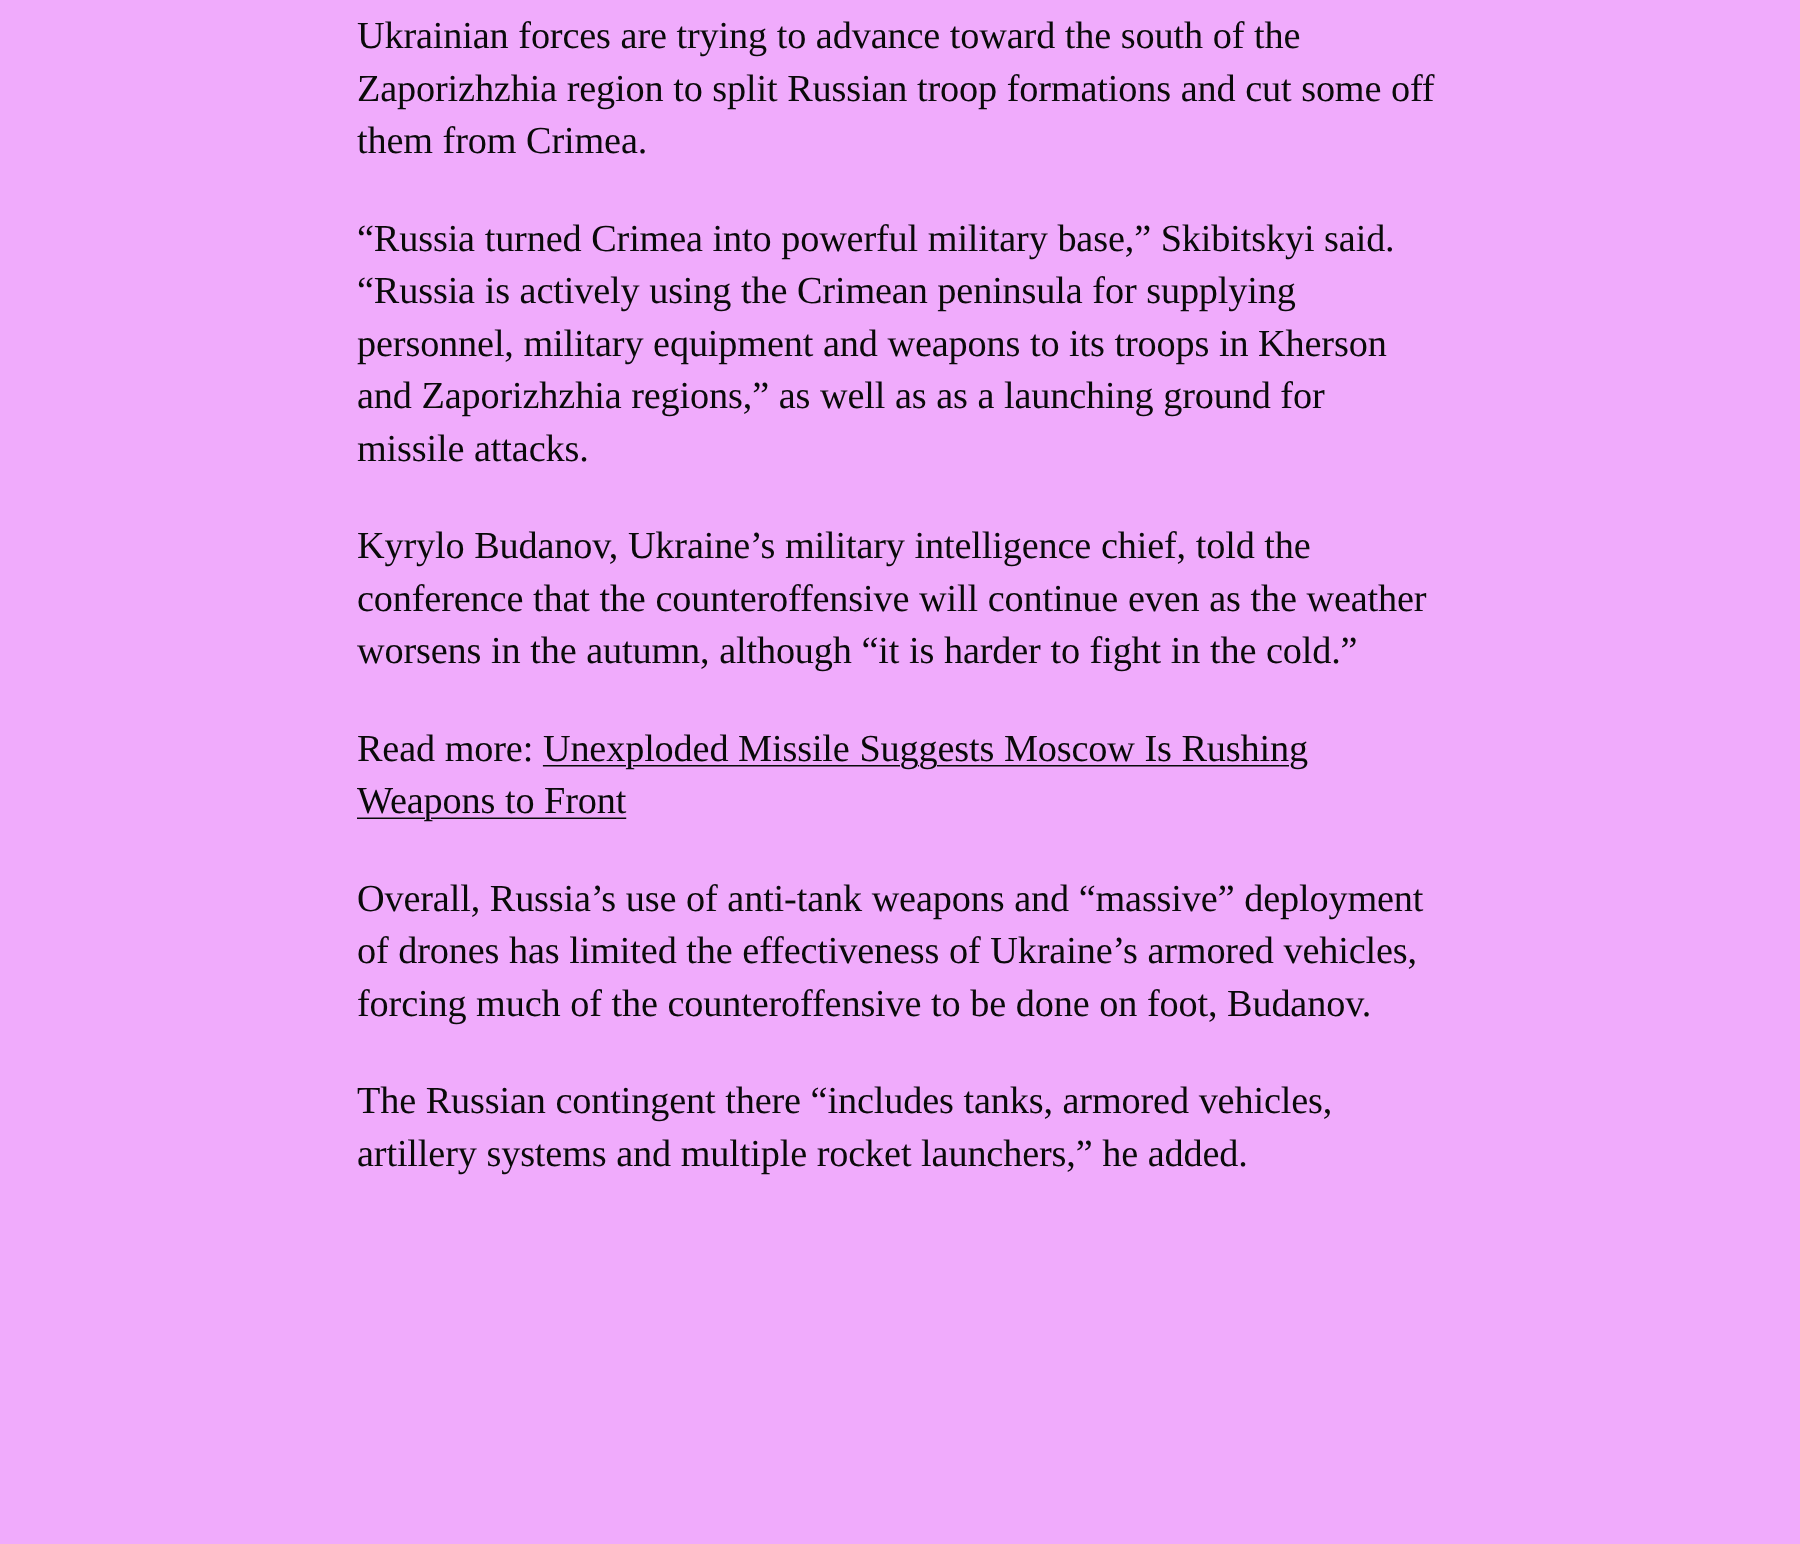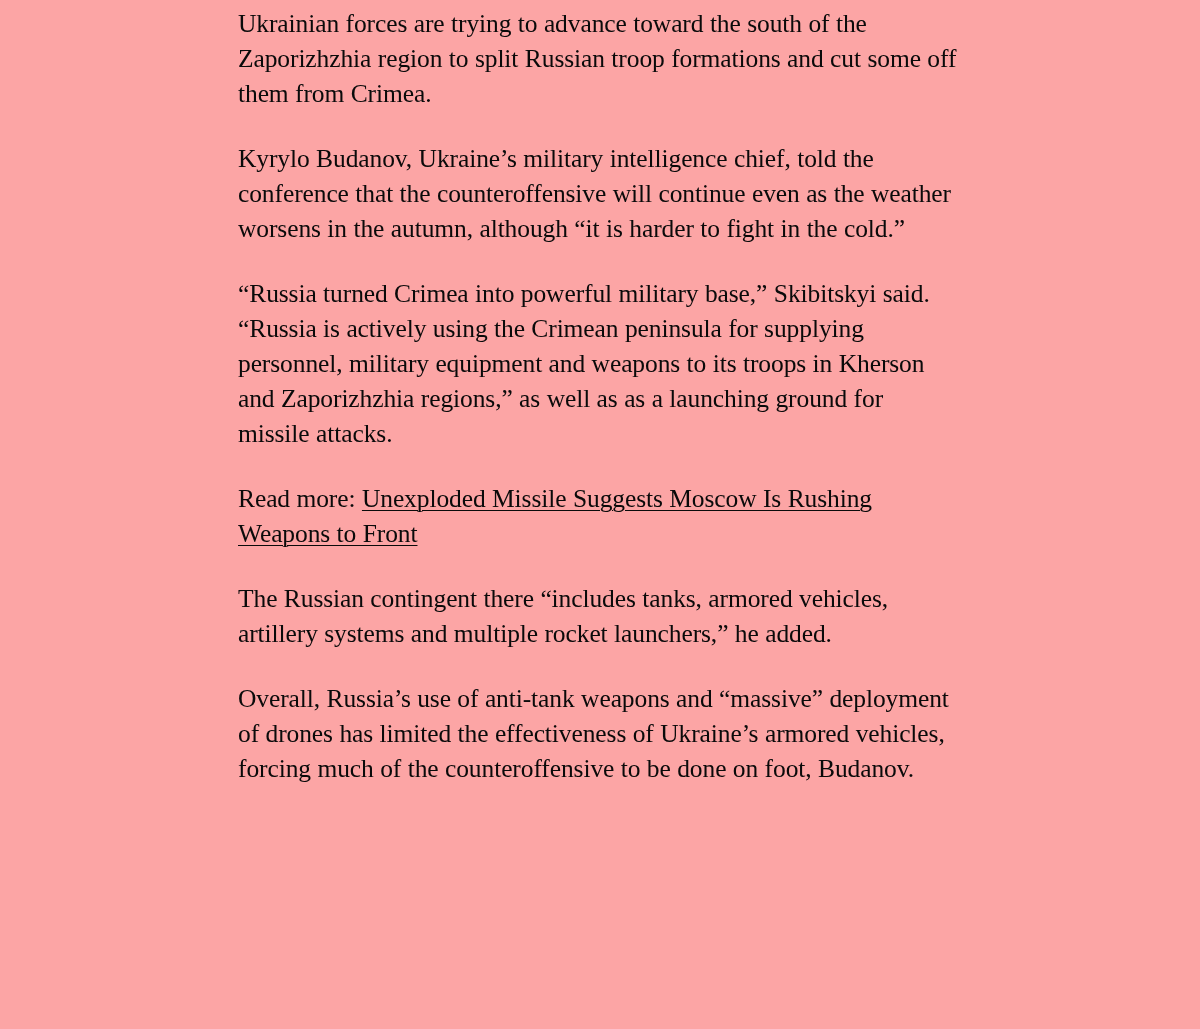--- a/index.html
+++ b/index.html
@@ -11,21 +11,21 @@
     width: 1200px;
     height: 1029px;
     font-family: "Liberation Serif", "DejaVu Serif", serif;
     color: #000000;
     overflow: hidden;
   }
   .page {
     position: relative;
     width: 1200px;
     height: 1029px;
-    background: #fca5a5;
+    background: #f0abfc;
   }
   .article {
     position: absolute;
     left: 238px;
     top: 0px;
     width: 722px;
   }
   .para {
     font-size: 25.5px;
     line-height: 35px;
@@ -49,25 +49,25 @@
   }
 </style>
 </head>
 <body>
 
 <div class="page">
   <div class="article">
 
     <p class="para first">Ukrainian forces are trying to advance toward the south of the Zaporizhzhia region to split Russian troop formations and cut some off them from Crimea.</p>
 
+    <p class="para">“Russia turned Crimea into powerful military base,” Skibitskyi said. “Russia is actively using the Crimean peninsula for supplying personnel, military equipment and weapons to its troops in Kherson and Zaporizhzhia regions,” as well as as a launching ground for missile attacks.</p>
+
     <p class="para">Kyrylo Budanov, Ukraine’s military intelligence chief, told the conference that the counteroffensive will continue even as the weather worsens in the autumn, although “it is harder to fight in the cold.”</p>
-
-    <p class="para">“Russia turned Crimea into powerful military base,” Skibitskyi said. “Russia is actively using the Crimean peninsula for supplying personnel, military equipment and weapons to its troops in Kherson and Zaporizhzhia regions,” as well as as a launching ground for missile attacks.</p>
 
     <p class="para"><span class="readmore-label">Read more: </span><a class="readmore-link" href="#">Unexploded Missile Suggests Moscow Is Rushing Weapons to Front</a></p>
 
 
+    <p class="para">Overall, Russia’s use of anti-tank weapons and “massive” deployment of drones has limited the effectiveness of Ukraine’s armored vehicles, forcing much of the counteroffensive to be done on foot, Budanov.</p>
+
     <p class="para">The Russian contingent there “includes tanks, armored vehicles, artillery systems and multiple rocket launchers,” he added.</p>
-
-    <p class="para">Overall, Russia’s use of anti-tank weapons and “massive” deployment of drones has limited the effectiveness of Ukraine’s armored vehicles, forcing much of the counteroffensive to be done on foot, Budanov.</p>
 
   </div>
 </div>
 
 </body></html>

